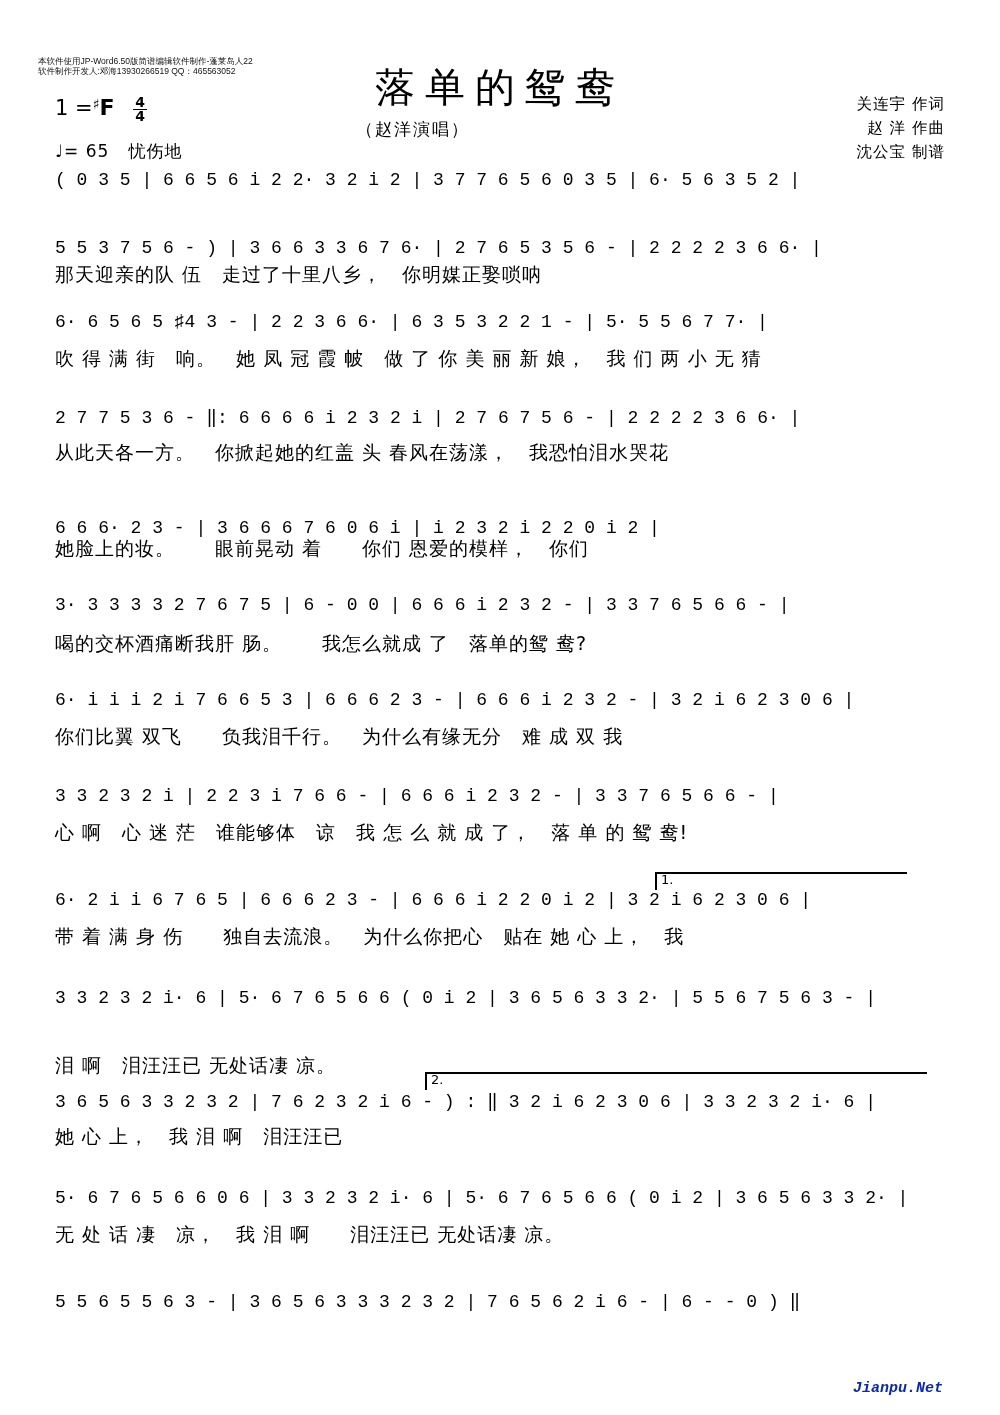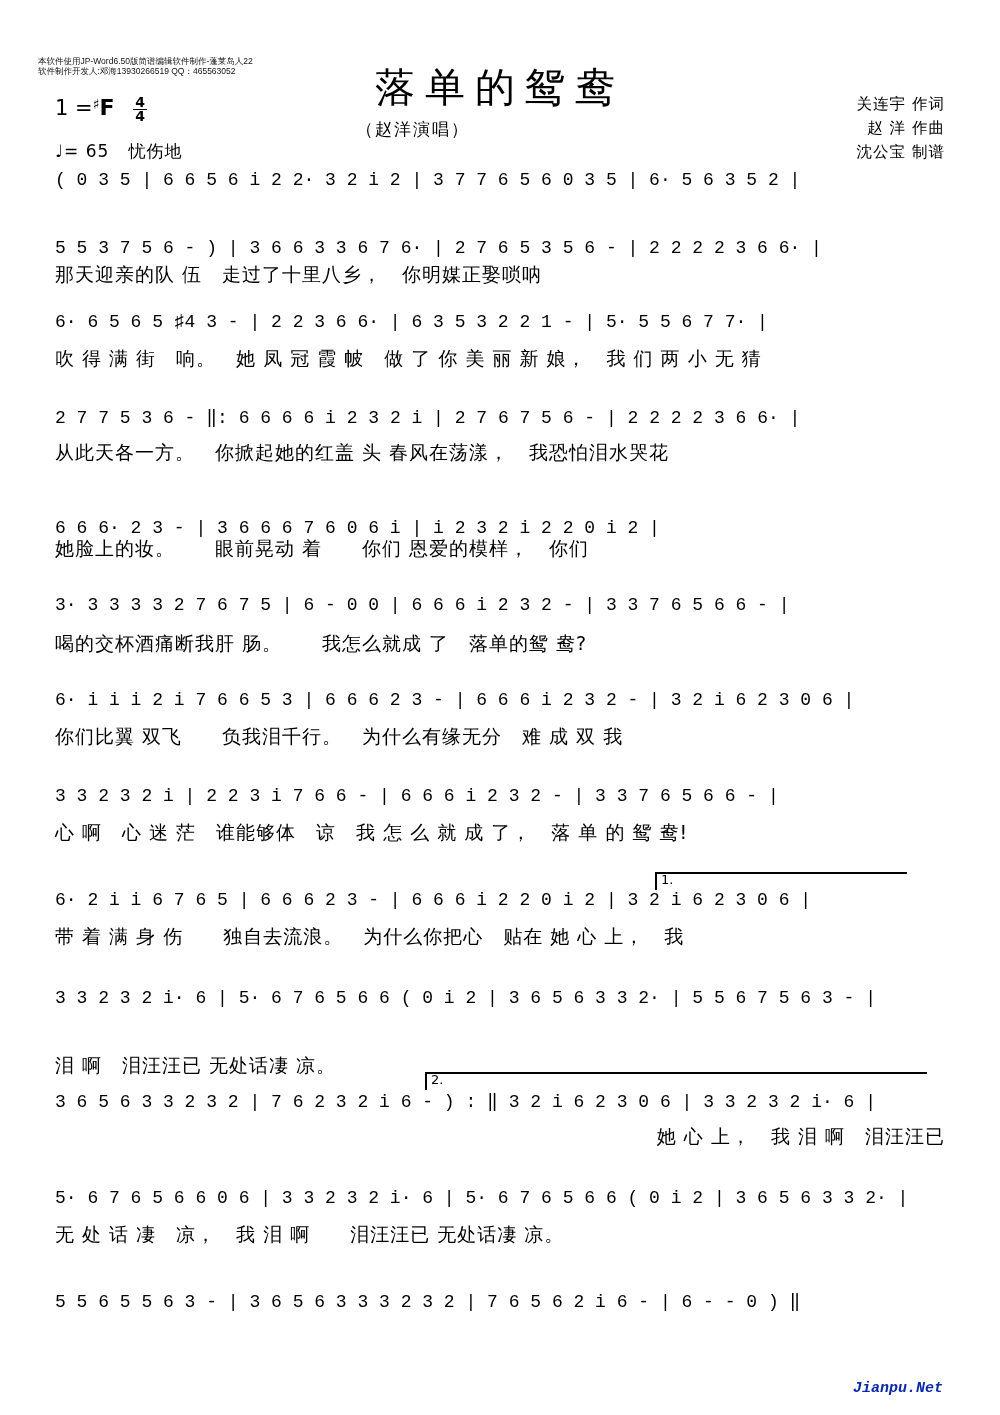--- a/index.html
+++ b/index.html
@@ -159,21 +159,21 @@
     <div style="position:absolute;left:661px;top:-18px;font-size:13px;font-family:'DejaVu Sans',sans-serif;">1.</div>
   </div>
 
   <div class="system" style="top:988px;">
     <div class="notes" style="top:0;">3  3  2 3 2 i· 6 | 5· 6 7 6 5 6 6 ( 0 i 2 | 3 6 5 6 3 3 2· | 5 5 6 7 5 6 3 - |</div>
     <div class="lyrics" style="top:34px;margin-top:31px;">泪 啊　泪汪汪已 无处话凄 凉。</div>
   </div>
 
   <div class="system" style="top:1090px;">
     <div class="notes" style="top:0;">3 6 5 6 3 3 2 3 2 | 7 6 2 3 2 i 6 - ) : ‖ 3 2 i 6 2 3   0 6 | 3  3  2 3 2 i· 6 |</div>
-    <div class="lyrics" style="top:34px;text-align:right;">她 心 上，　我 泪 啊　泪汪汪已</div>
+    <div class="lyrics" style="top:34px;">她 心 上，　我 泪 啊　泪汪汪已</div>
 
     <div style="position:absolute;left:425px;top:-18px;width:500px;height:16px;border-left:2px solid #000;border-top:2px solid #000;"></div>
     <div style="position:absolute;left:431px;top:-18px;font-size:13px;font-family:'DejaVu Sans',sans-serif;">2.</div>
   </div>
 
   <div class="system" style="top:1188px;">
     <div class="notes" style="top:0;">5· 6 7 6 5 6 6   0 6 | 3  3  2 3 2 i· 6 | 5· 6 7 6 5 6 6 ( 0 i 2 | 3 6 5 6 3 3 2· |</div>
     <div class="lyrics" style="top:34px;">无 处 话 凄　凉，　我 泪 啊　　泪汪汪已 无处话凄 凉。</div>
   </div>
 

